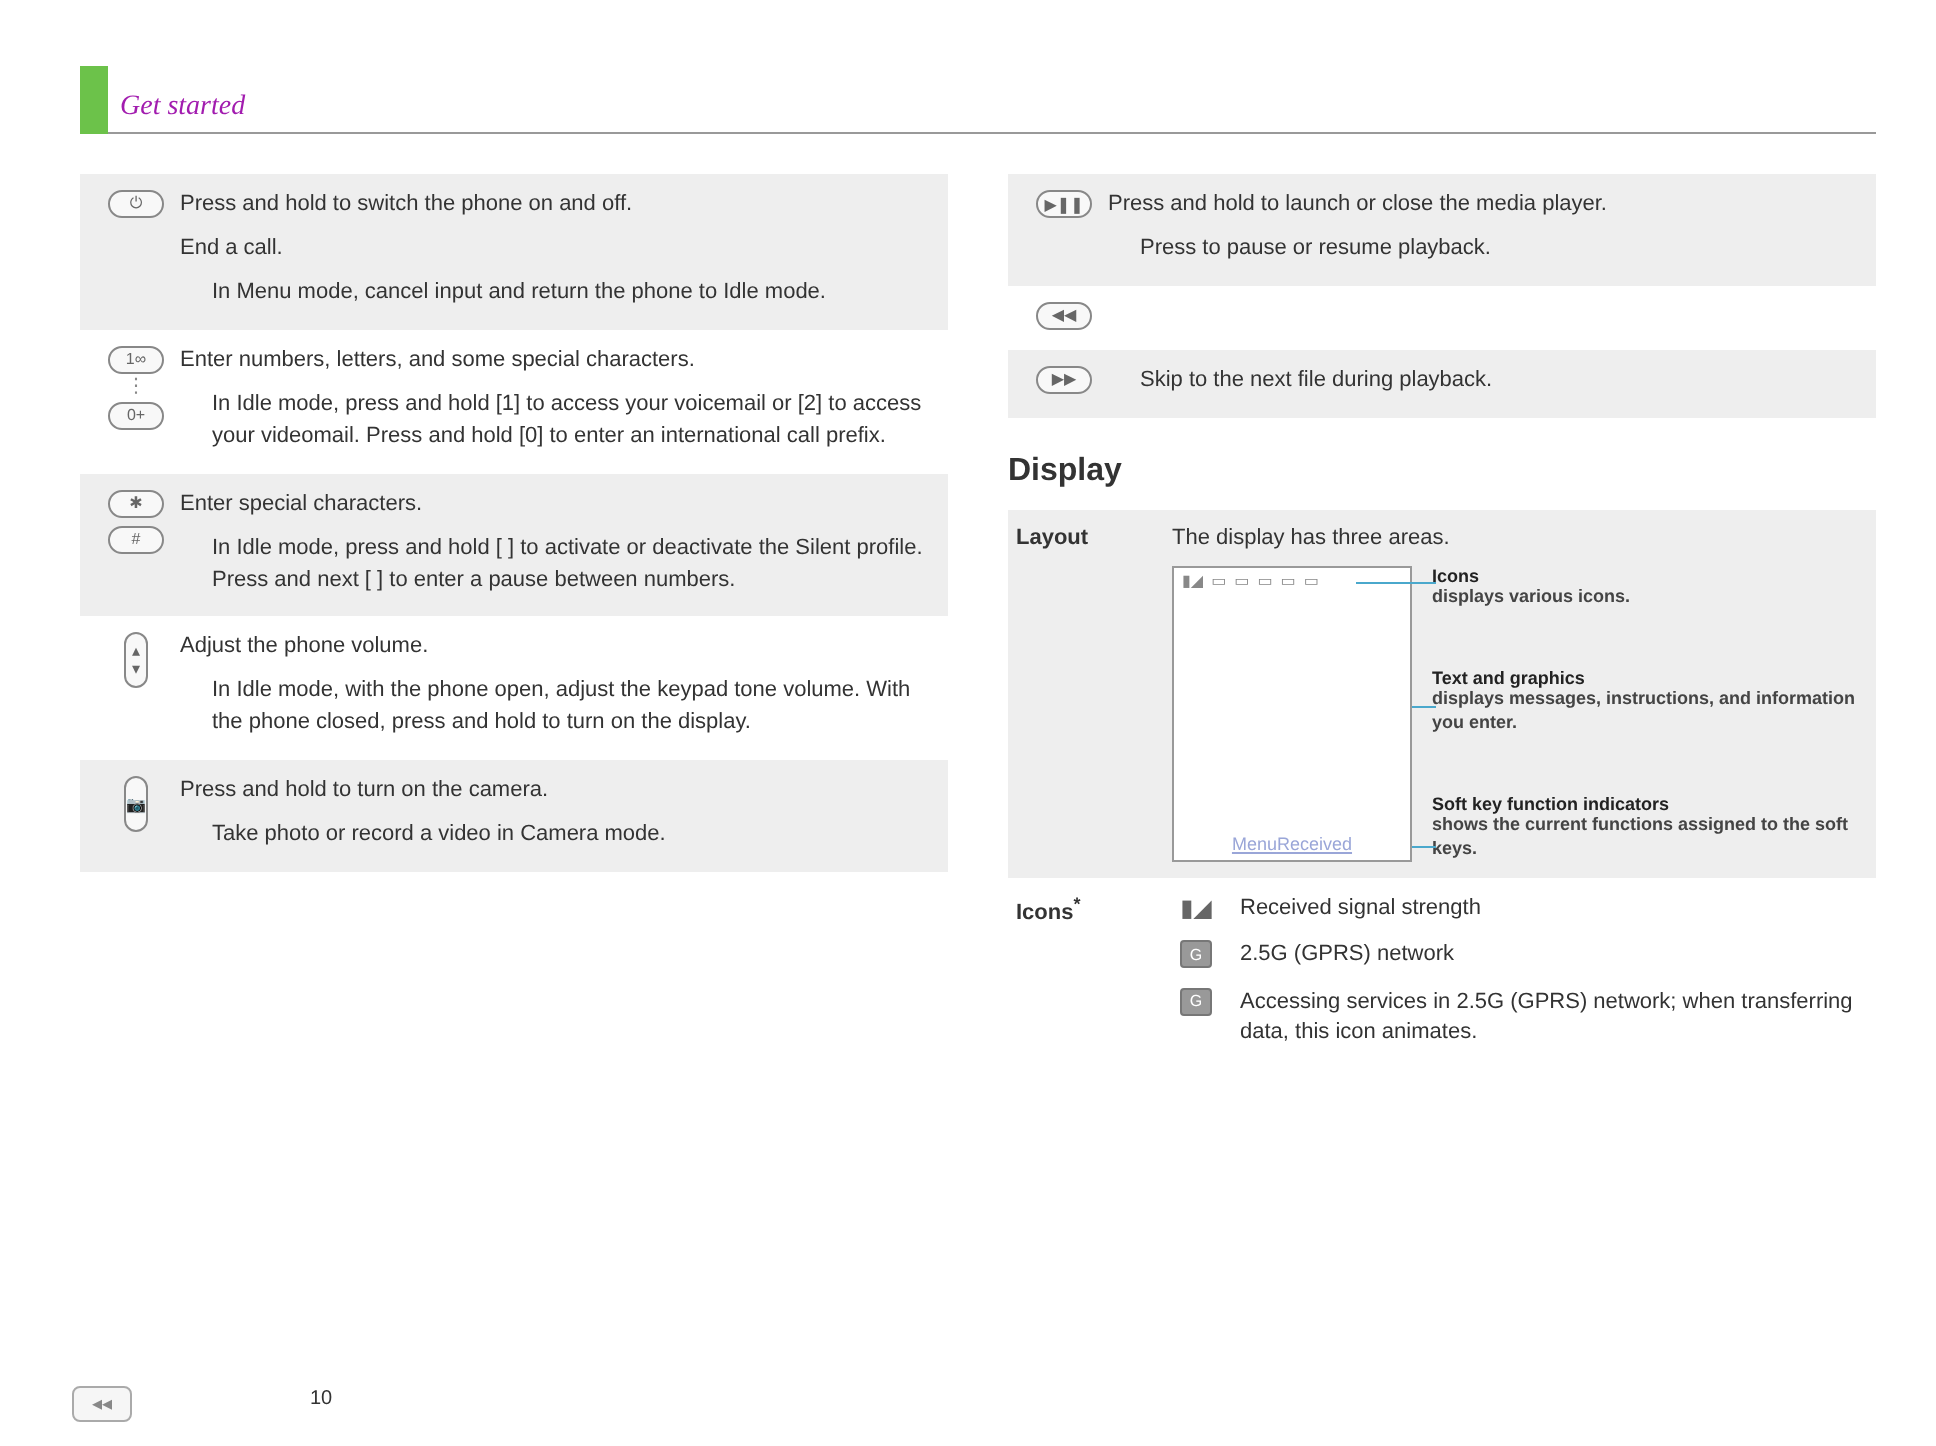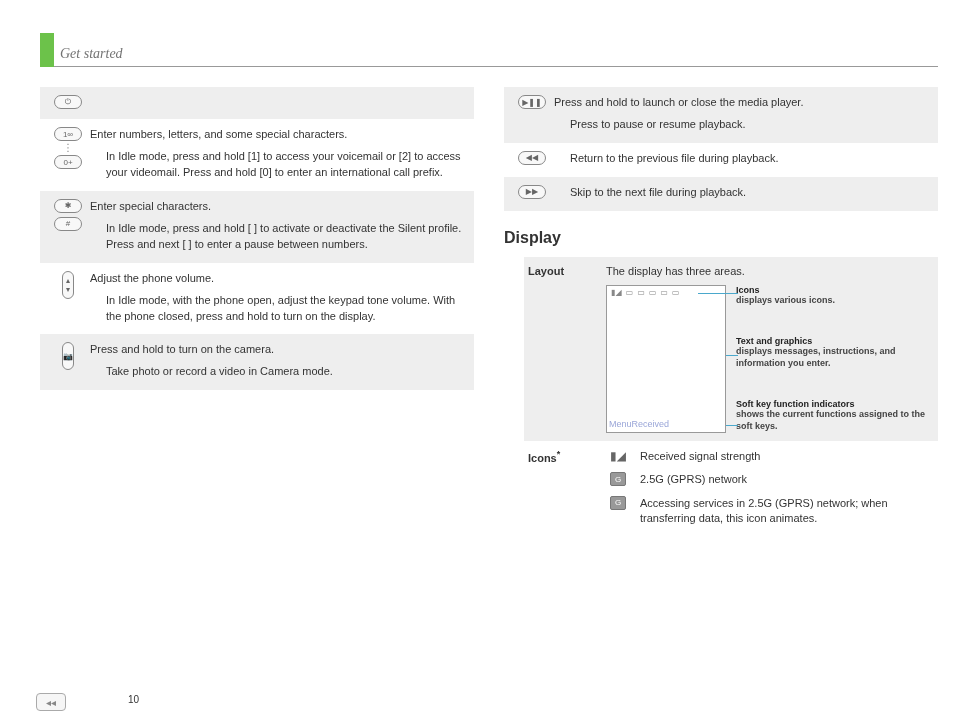--- a/index.html
+++ b/index.html
@@ -25,21 +25,21 @@
     height: 34px;
     background: #6cc24a;
     margin-right: 6px;
     position: relative;
     top: 3px;
   }
   .header-title {
     font-style: italic;
     font-family: Georgia, 'Times New Roman', serif;
     font-size: 14px;
-    color: #737373;
+    color: #a21caf;
     padding-bottom: 2px;
   }
   .columns {
     display: flex;
     gap: 30px;
   }
   .col {
     flex: 1;
     min-width: 0;
   }
@@ -89,21 +89,20 @@
 
   .section-title {
     font-weight: bold;
     font-size: 16px;
     margin: 18px 0 10px 0;
   }
   .disp-row {
     display: flex;
     align-items: flex-start;
     padding: 8px 4px;
-    margin-left: 20px;
   }
   .disp-row.shaded { background: #eee; }
   .disp-label {
     width: 78px;
     flex: 0 0 78px;
     font-weight: bold;
     font-size: 11px;
   }
   .disp-body { flex: 1; }
   .disp-body > p { margin-bottom: 8px; }
@@ -129,25 +128,26 @@
     gap: 4px;
     padding: 0 4px;
     font-size: 8px;
     color: #888;
   }
   .screen-icons span { display:inline-block; }
   .screen-main { flex: 1; }
   .screen-softkeys {
     height: 16px;
     display: flex;
-    justify-content: flex-start;
-    align-items: center;
-    padding: 0 2px;
+    justify-content: center;
+    align-items: center;
+    padding: 0 24px;
     font-size: 9px;
     color: #9aa6d8;
+    text-decoration: underline;
   }
   .callouts {
     flex: 1;
     font-size: 9px;
     color: #444;
     display: flex;
     flex-direction: column;
     justify-content: space-between;
     height: 148px;
   }
@@ -193,21 +193,21 @@
     font-size: 8px;
     color: #fff;
     display: flex;
     align-items: center;
     justify-content: center;
   }
 
   .page-number {
     position: absolute;
     bottom: 18px;
-    left: 128px;
+    left: 155px;
     font-size: 10px;
     color: #333;
   }
   .footer-icon {
     position: absolute;
     bottom: 12px;
     left: 36px;
     width: 30px;
     height: 18px;
     border: 1px solid #aaa;
@@ -230,20 +230,25 @@
 </div>
 
 <div class="columns">
 
   <div class="col">
 
     <div class="key-row shaded">
       <div class="key-iconcell">
         <div class="key-glyph">⏻</div>
       </div>
+      <div class="key-desc">
+        <p>Press and hold to switch the phone on and off.</p>
+        <p>End a call.</p>
+        <p>In Menu mode, cancel input and return the phone to Idle mode.</p>
+      </div>
     </div>
 
     <div class="key-row">
       <div class="key-iconcell">
         <div class="key-glyph">1∞</div>
         <div class="vdots">⋮</div>
         <div class="key-glyph">0+</div>
       </div>
       <div class="key-desc">
         <p>Enter numbers, letters, and some special characters.</p>
@@ -295,23 +300,20 @@
       </div>
       <div class="key-desc">
         <p>Press and hold to launch or close the media player.</p>
         <p>Press to pause or resume playback.</p>
       </div>
     </div>
 
     <div class="key-row">
       <div class="key-iconcell">
         <div class="key-glyph">◀◀</div>
-      </div>
-      <div class="key-desc">
-        <p>Return to the previous file during playback.</p>
       </div>
     </div>
 
     <div class="key-row shaded">
       <div class="key-iconcell">
         <div class="key-glyph">▶▶</div>
       </div>
       <div class="key-desc">
         <p>Skip to the next file during playback.</p>
       </div>

